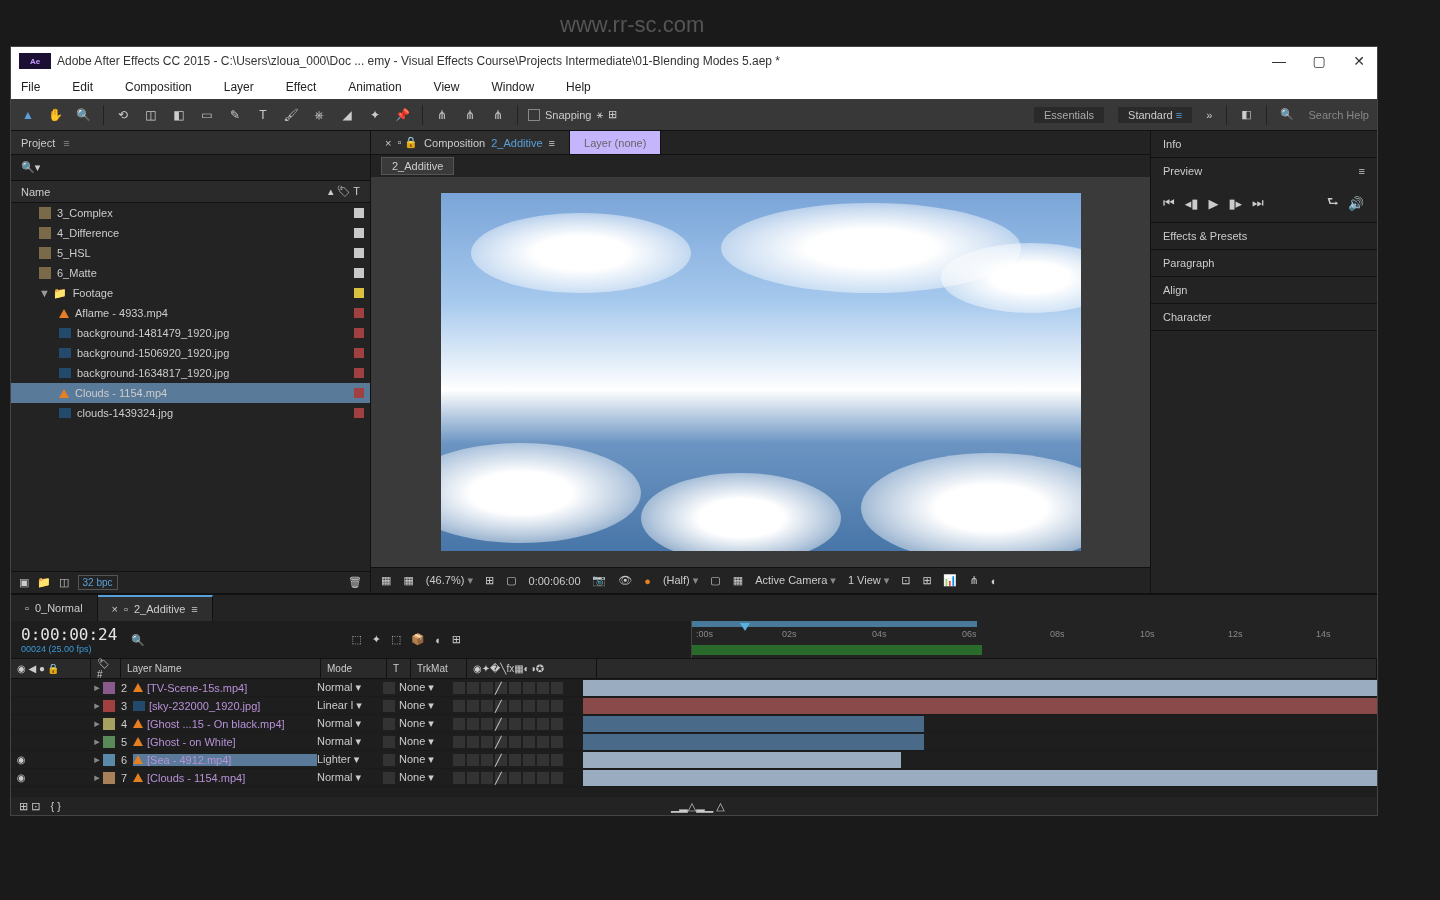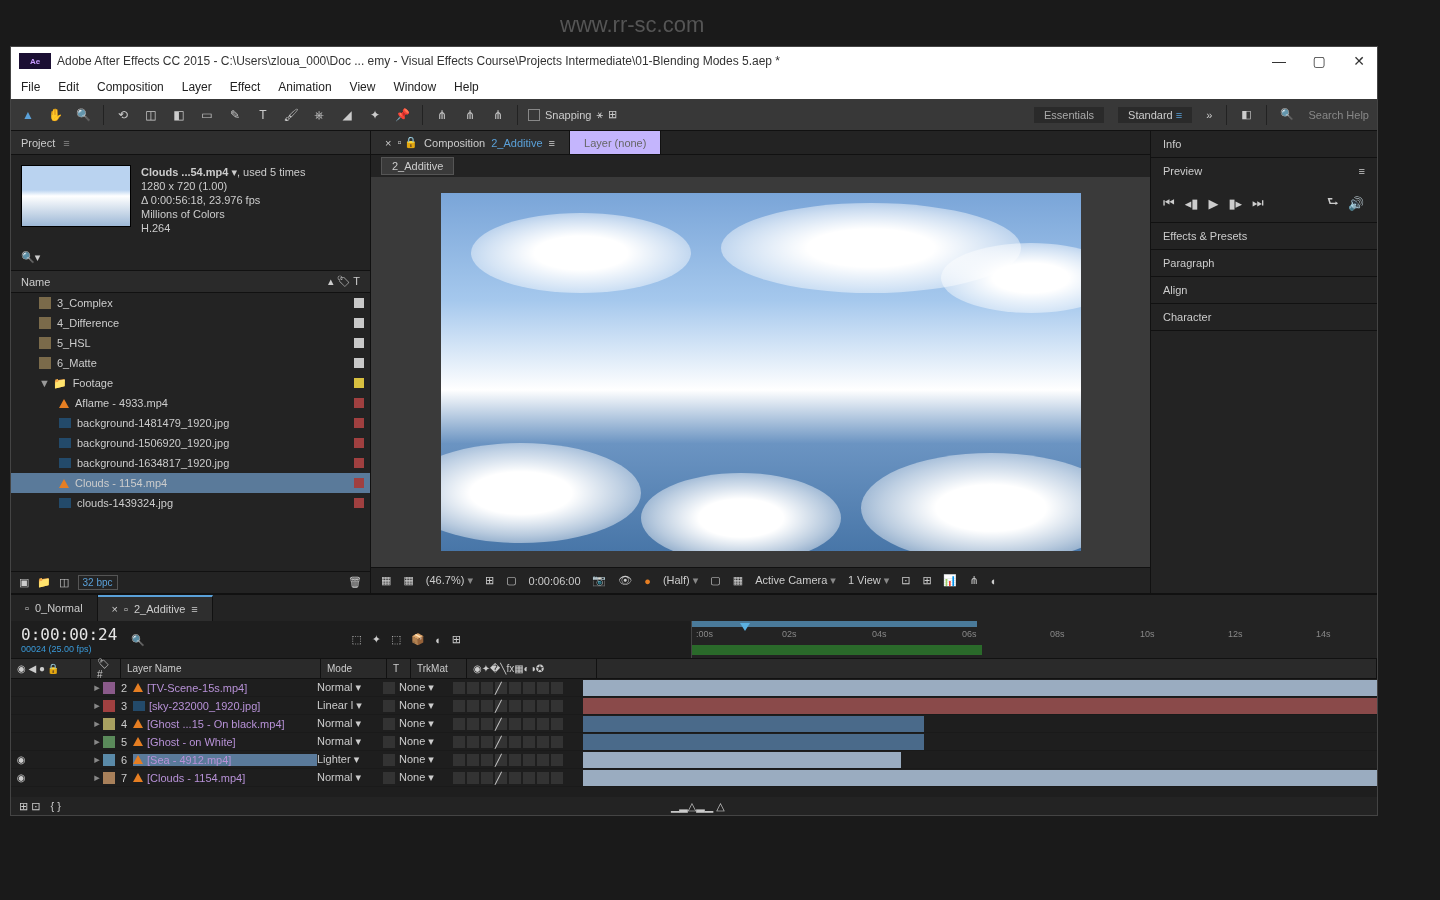--- a/index.html
+++ b/index.html
@@ -3,21 +3,21 @@
 <meta charset="utf-8">
 <style>
 *{margin:0;padding:0;box-sizing:border-box;font-family:"Segoe UI",Tahoma,sans-serif;font-size:11px;color:#ccc;user-select:none}
 body{background:#1a1a1a;width:1440px;height:900px;overflow:hidden;position:relative}
 .win{position:absolute;left:10px;top:46px;width:1368px;height:770px;background:#fff;border:1px solid #444}
 .titlebar{height:28px;background:#fff;display:flex;align-items:center;padding:0 8px;color:#222}
 .titlebar .ae{width:32px;height:16px;background:#1b0f33;color:#c99cff;font-size:8px;font-weight:bold;display:flex;align-items:center;justify-content:center;margin-right:6px}
 .titlebar .t{flex:1;color:#333;font-size:12px}
 .winbtns{display:flex;gap:20px}
 .winbtns span{width:20px;text-align:center;color:#333;font-size:14px}
-.menubar{height:24px;background:#fff;display:flex;align-items:center;padding:0 10px;gap:18px;color:#222}
+.menubar{height:24px;background:#fff;display:flex;align-items:center;padding:0 10px;gap:32px;color:#222}
 .menubar span{font-size:12px;color:#222}
 .app{background:#232323;height:calc(100% - 52px);display:flex;flex-direction:column}
 .toolbar{height:32px;background:#383838;display:flex;align-items:center;padding:0 8px;gap:10px;border-bottom:1px solid #111}
 .toolbar .tb{width:18px;height:18px;display:flex;align-items:center;justify-content:center;color:#ccc;font-size:12px}
 .toolbar .sep{width:1px;height:20px;background:#222}
 .toolbar .chk{display:flex;align-items:center;gap:5px}
 .toolbar .sq{width:12px;height:12px;border:1px solid #888}
 .toolbar .rgt{margin-left:auto;display:flex;align-items:center;gap:14px}
 .workspace{background:#2a2a2a;padding:2px 10px;color:#aaa}
 .workspace.active{color:#5aa0d8}
@@ -156,30 +156,20 @@
         <span style="color:#888">Search Help</span>
       </div>
     </div>
 
     <div class="main">
       <div class="left">
         <div class="panhdr tab">
             <span>Project</span>
             <span style="color:#888">≡</span>
           </div>
-        <div class="projhdr">
-          <div class="thumb"></div>
-          <div class="meta">
-            <div><b>Clouds ...54.mp4</b> ▾<span>, used 5 times</span></div>
-            <div>1280 x 720 (1.00)</div>
-            <div>Δ 0:00:56:18, 23.976 fps</div>
-            <div>Millions of Colors</div>
-            <div>H.264</div>
-          </div>
-        </div>
         <div class="search">🔍▾</div>
         <div class="colhdr">
             <span>Name</span>
             <span style="margin-left:auto">▴ 🏷 T</span>
           </div>
         <div class="tree" id="tree">
             <div class="trow">
               <span style="width:16px"></span>
               <span class="ico-comp"></span>
               <span>3_Complex</span>

